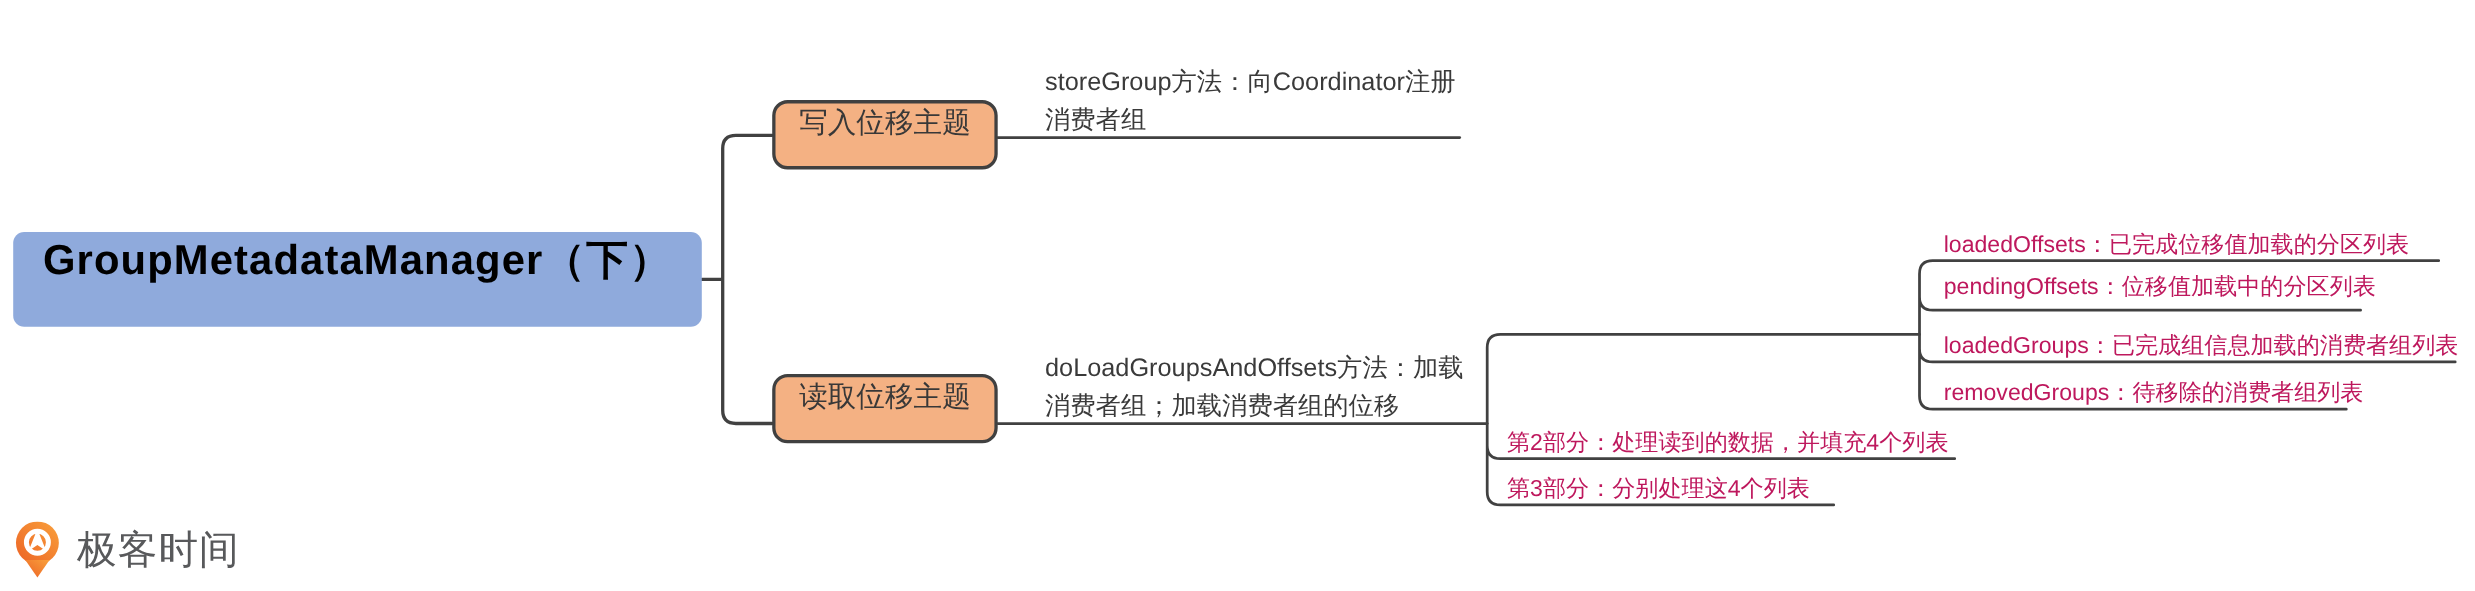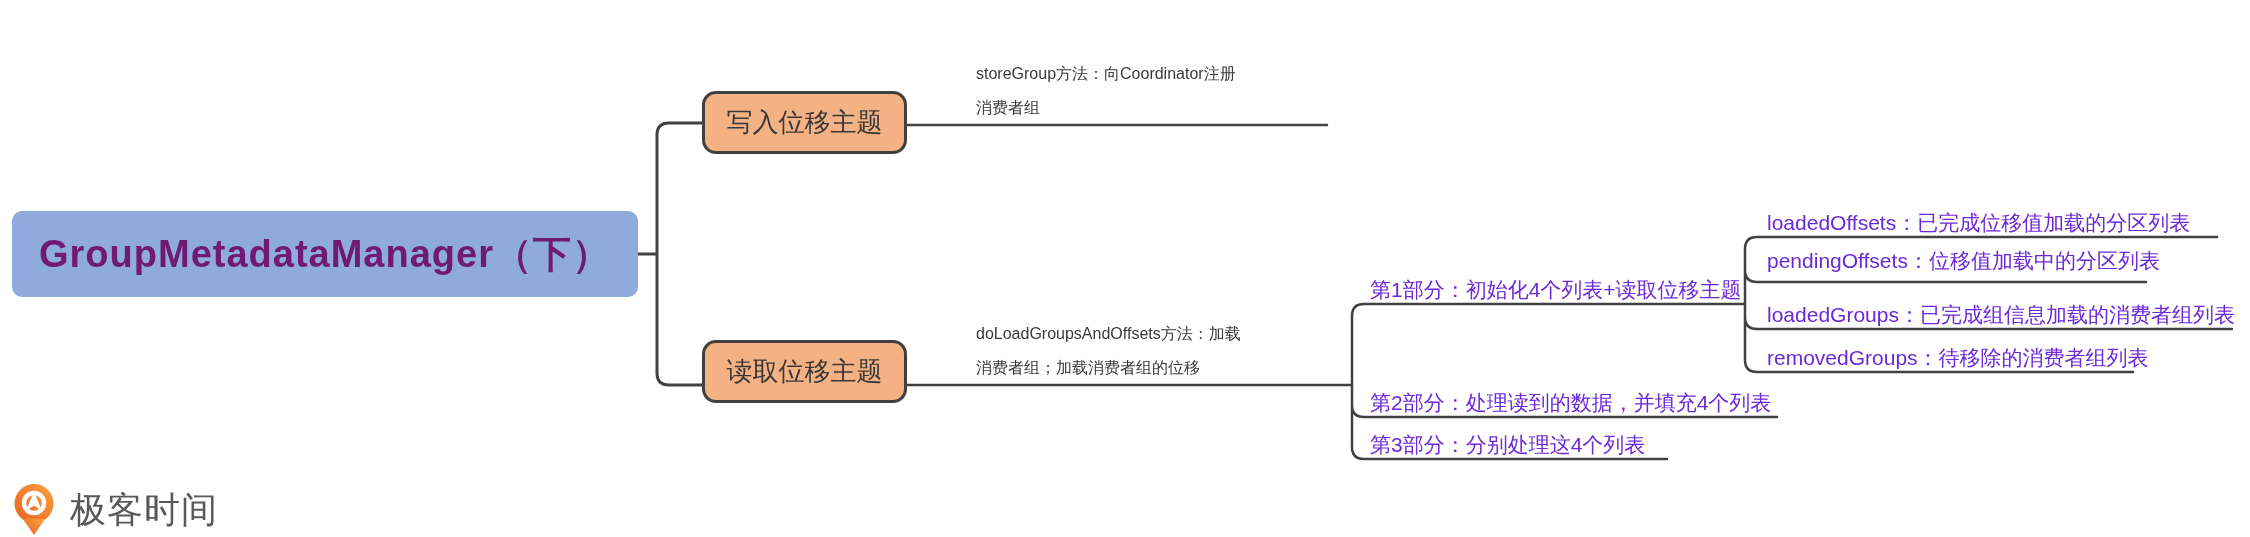--- a/index.html
+++ b/index.html
@@ -24,70 +24,68 @@
   }
   .wire {
     fill: none;
     stroke: #414141;
     stroke-linecap: round;
     stroke-linejoin: round;
   }
   .node {
     box-sizing: border-box;
     display: flex;
-    align-items: center;
     justify-content: center;
     text-align: center;
   }
   .root-node {
     left: 12px; top: 211px;
     width: 626px; height: 86px;
     background: #8FAADC;
     border-radius: 10px;
-    color: #701a75;
+    color: #000000;
     font-size: 38px;
     font-weight: bold;
     letter-spacing: 1px;
   }
   .branch-node {
     left: 702px;
     width: 205px; height: 63px;
     background: #F4B183;
     border: 3px solid #404040;
     border-radius: 14px;
     color: #383838;
     font-size: 26px;
   }
   .branch-write { top: 91px; }
   .branch-read  { top: 340px; }
   .method-label {
     color: #3A3A3A;
-    font-size: 16px;
+    font-size: 23px;
     line-height: 34px;
     white-space: pre-line;
     width: 470px;
-    margin-left: 26px;
   }
   .store-label { left: 950px; top: 57px; }
   .doload-label { left: 950px; top: 317px; }
   .leaf-label {
-    color: #6d28d9;
+    color: #be185d;
     font-size: 21px;
     line-height: 26px;
     white-space: nowrap;
   }
   .part-1 { left: 1370px; top: 277px; }
   .part-2 { left: 1370px; top: 390px; text-align: right; }
   .part-3 { left: 1370px; top: 432px; }
   .list-1 { left: 1767px; top: 210px; }
   .list-2 { left: 1767px; top: 248px; }
   .list-3 { left: 1767px; top: 302px; }
   .list-4 { left: 1767px; top: 345px; }
   .brand {
-    left: 12px; top: 484px;
+    left: 12px; top: 474px;
     display: flex;
     align-items: center;
     gap: 14px;
   }
   .brand-text {
     color: #58595B;
     font-size: 36px;
     font-weight: 500;
     letter-spacing: 1px;
     white-space: nowrap;
@@ -120,21 +118,20 @@
   </div>
   <div class="abs node branch-node branch-read">
     <span>读取位移主题</span>
   </div>
 
   <div class="abs method-label store-label">storeGroup方法：向Coordinator注册
 消费者组</div>
   <div class="abs method-label doload-label">doLoadGroupsAndOffsets方法：加载
 消费者组；加载消费者组的位移</div>
 
-  <div class="abs leaf-label part-1">第1部分：初始化4个列表+读取位移主题</div>
   <div class="abs leaf-label part-2">第2部分：处理读到的数据，并填充4个列表</div>
   <div class="abs leaf-label part-3">第3部分：分别处理这4个列表</div>
 
   <div class="abs leaf-label list-1">loadedOffsets：已完成位移值加载的分区列表</div>
   <div class="abs leaf-label list-2">pendingOffsets：位移值加载中的分区列表</div>
   <div class="abs leaf-label list-3">loadedGroups：已完成组信息加载的消费者组列表</div>
   <div class="abs leaf-label list-4">removedGroups：待移除的消费者组列表</div>
 
   <div class="abs brand">
     <svg width="44" height="52" viewBox="0 0 44 52">

